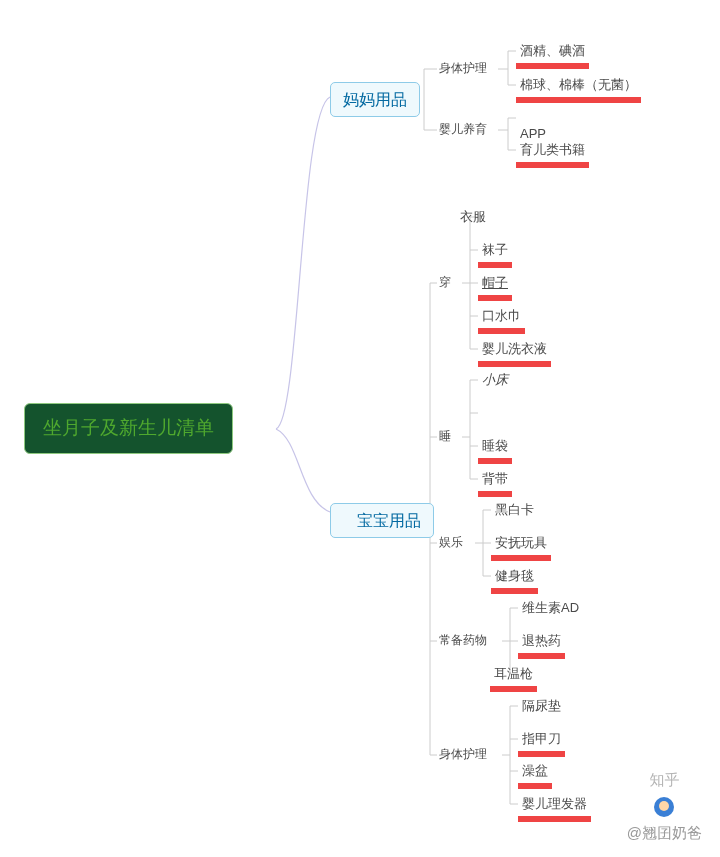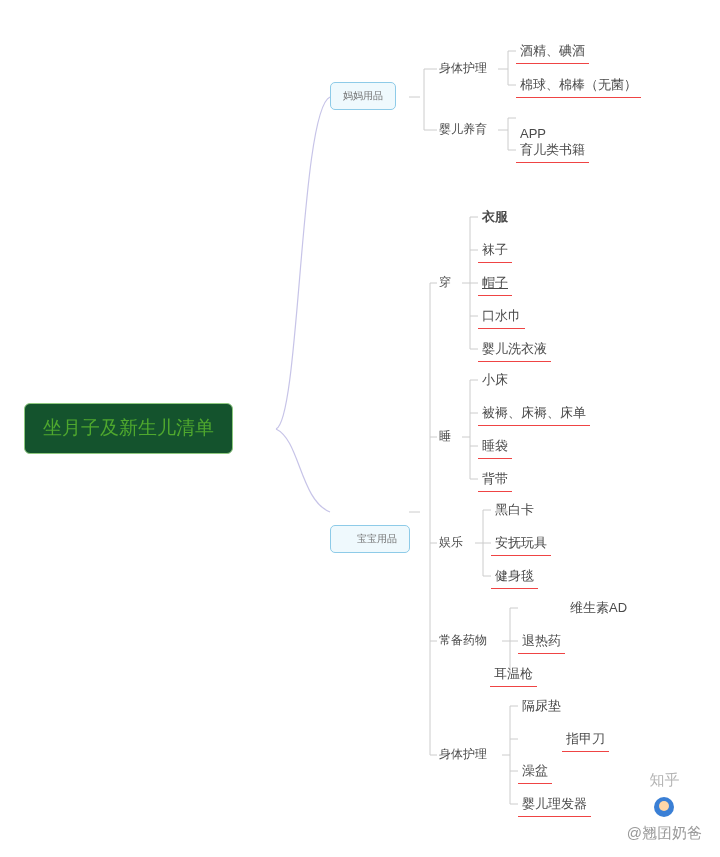--- a/index.html
+++ b/index.html
@@ -41,36 +41,36 @@
     color: #4fa82e;
     font-size: 19px;
     padding: 13px 18px;
     text-align: center;
   }
   
   .node.l1 {
     border: 1px solid #8ecbe8;
     background: #eff9fd;
     border-radius: 5px;
-    color: #737373;
-    font-size: 10px;
+    color: #0369a1;
+    font-size: 16px;
     padding: 7px 12px;
   }
   
   .node.l2 {
     color: #4a4a4a;
     font-size: 12px;
     padding: 3px 2px;
   }
   
   .node.l3 {
     color: #4a4a4a;
     font-size: 13px;
     padding: 3px 4px 4px 4px;
-    border-bottom: 1px solid #ef4444;
+    border-bottom: 6px solid #ef4444;
   }
   .watermark {
     position: absolute;
     right: 18px;
     bottom: 14px;
     display: flex;
     align-items: center;
     gap: 7px;
     color: #9a9a9a;
     font-size: 15px;
@@ -167,48 +167,47 @@
   <div class="node l1" style="left:330px; top:82px;">妈妈用品</div>
 
   <div class="node l2" style="left:437px; top:58px;">身体护理</div>
   <div class="node l3" style="left:516px; top:40px;">酒精、碘酒</div>
   <div class="node l3" style="left:516px; top:74px;">棉球、棉棒（无菌）</div>
 
   <div class="node l2" style="left:437px; top:119px;">婴儿养育</div>
   <div class="node l3" style="left:516px; top:123px; border-bottom:none;text-align:center;">APP</div>
   <div class="node l3" style="left:516px; top:139px;">育儿类书籍</div>
 
-  <div class="node l1" style="left:330px; top:525px;padding-left:26px;">宝宝用品</div>
+  <div class="node l1" style="left:330px; top:503px;padding-left:26px;">宝宝用品</div>
 
   <div class="node l2" style="left:437px; top:272px;">穿</div>
-  <div class="node l3" style="left:478px; top:206px; border-bottom:none;font-weight:bold;">衣服</div>
+  <div class="node l3" style="left:456px; top:206px; border-bottom:none;">衣服</div>
   <div class="node l3" style="left:478px; top:239px;">袜子</div>
   <div class="node l3" style="left:478px; top:272px;text-decoration:underline;">帽子</div>
   <div class="node l3" style="left:478px; top:305px;">口水巾</div>
   <div class="node l3" style="left:478px; top:338px;">婴儿洗衣液</div>
 
   <div class="node l2" style="left:437px; top:426px;">睡</div>
-  <div class="node l3" style="left:478px; top:369px; border-bottom:none;">小床</div>
-  <div class="node l3" style="left:478px; top:402px;">被褥、床褥、床单</div>
+  <div class="node l3" style="left:478px; top:369px; border-bottom:none;font-style:italic;">小床</div>
   <div class="node l3" style="left:478px; top:435px;">睡袋</div>
   <div class="node l3" style="left:478px; top:468px;">背带</div>
 
   <div class="node l2" style="left:437px; top:532px;">娱乐</div>
   <div class="node l3" style="left:491px; top:499px; border-bottom:none;">黑白卡</div>
   <div class="node l3" style="left:491px; top:532px;">安抚玩具</div>
   <div class="node l3" style="left:491px; top:565px;">健身毯</div>
 
   <div class="node l2" style="left:437px; top:630px;">常备药物</div>
-  <div class="node l3" style="left:518px; top:597px; border-bottom:none;margin-left:48px;">维生素AD</div>
+  <div class="node l3" style="left:518px; top:597px; border-bottom:none;">维生素AD</div>
   <div class="node l3" style="left:518px; top:630px;">退热药</div>
   <div class="node l3" style="left:490px; top:663px;font-family:Liberation Serif, serif;">耳温枪</div>
 
   <div class="node l2" style="left:437px; top:744px;">身体护理</div>
   <div class="node l3" style="left:518px; top:695px; border-bottom:none;">隔尿垫</div>
-  <div class="node l3" style="left:518px; top:728px;margin-left:44px;">指甲刀</div>
+  <div class="node l3" style="left:518px; top:728px;">指甲刀</div>
   <div class="node l3" style="left:518px; top:760px;">澡盆</div>
   <div class="node l3" style="left:518px; top:793px;">婴儿理发器</div>
 
   <div class="watermark">
     <span class="zhihu">知乎</span>
     <span class="avatar"></span>
     <span>@翘囝奶爸</span>
   </div>
 
 </div>

